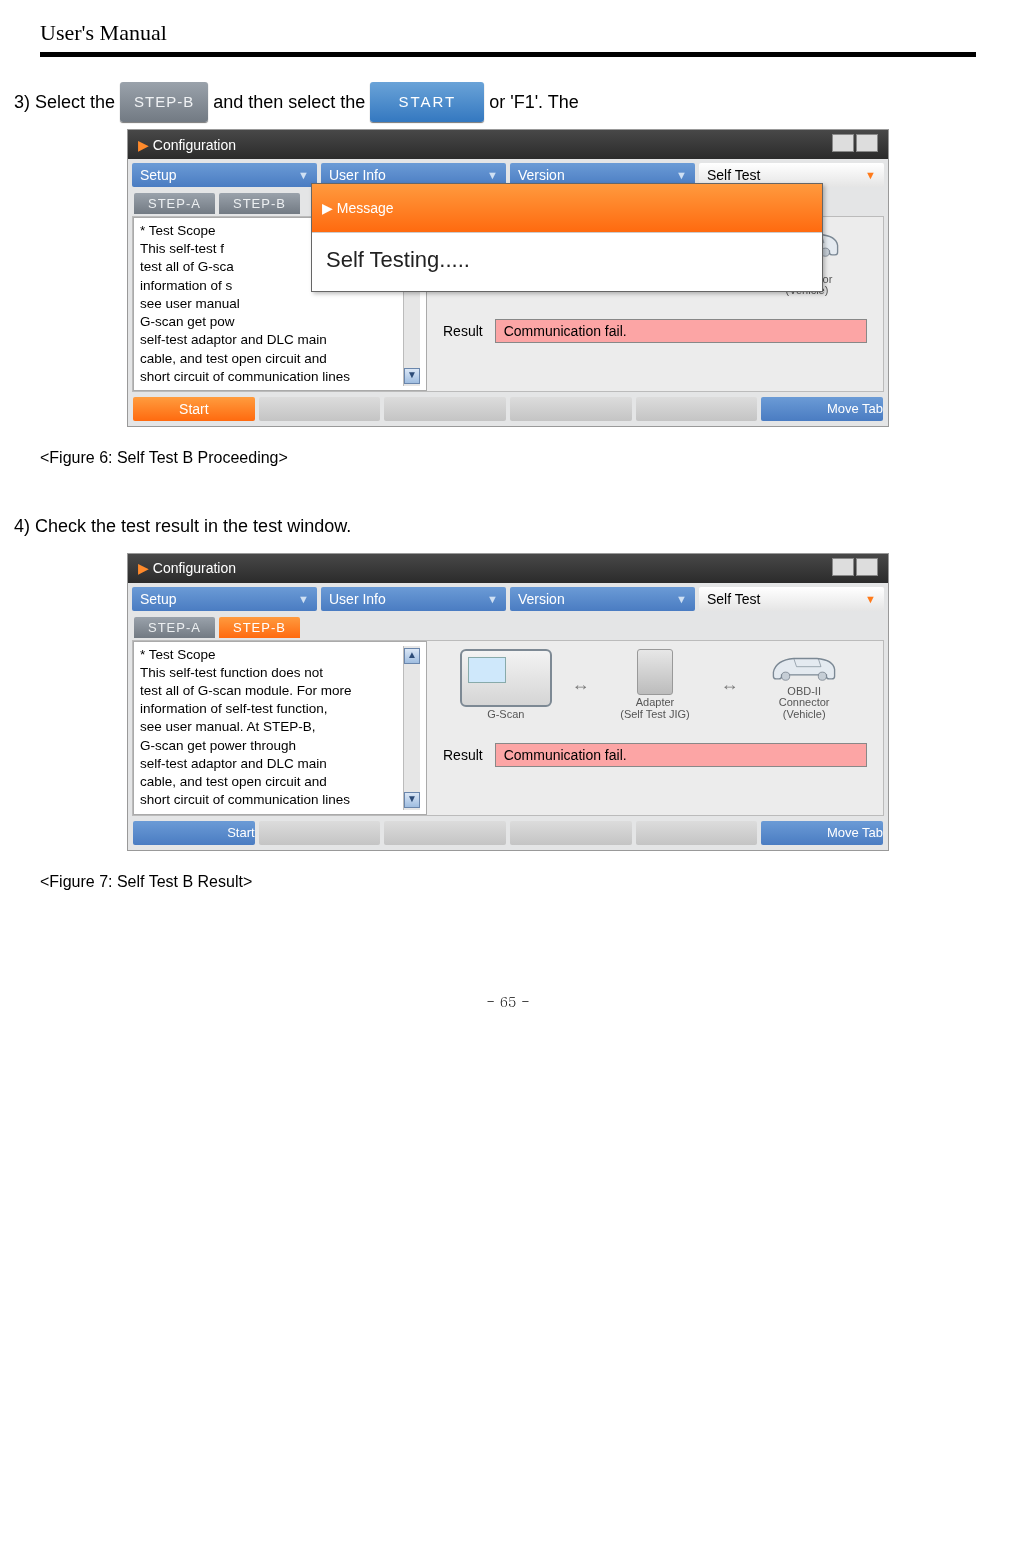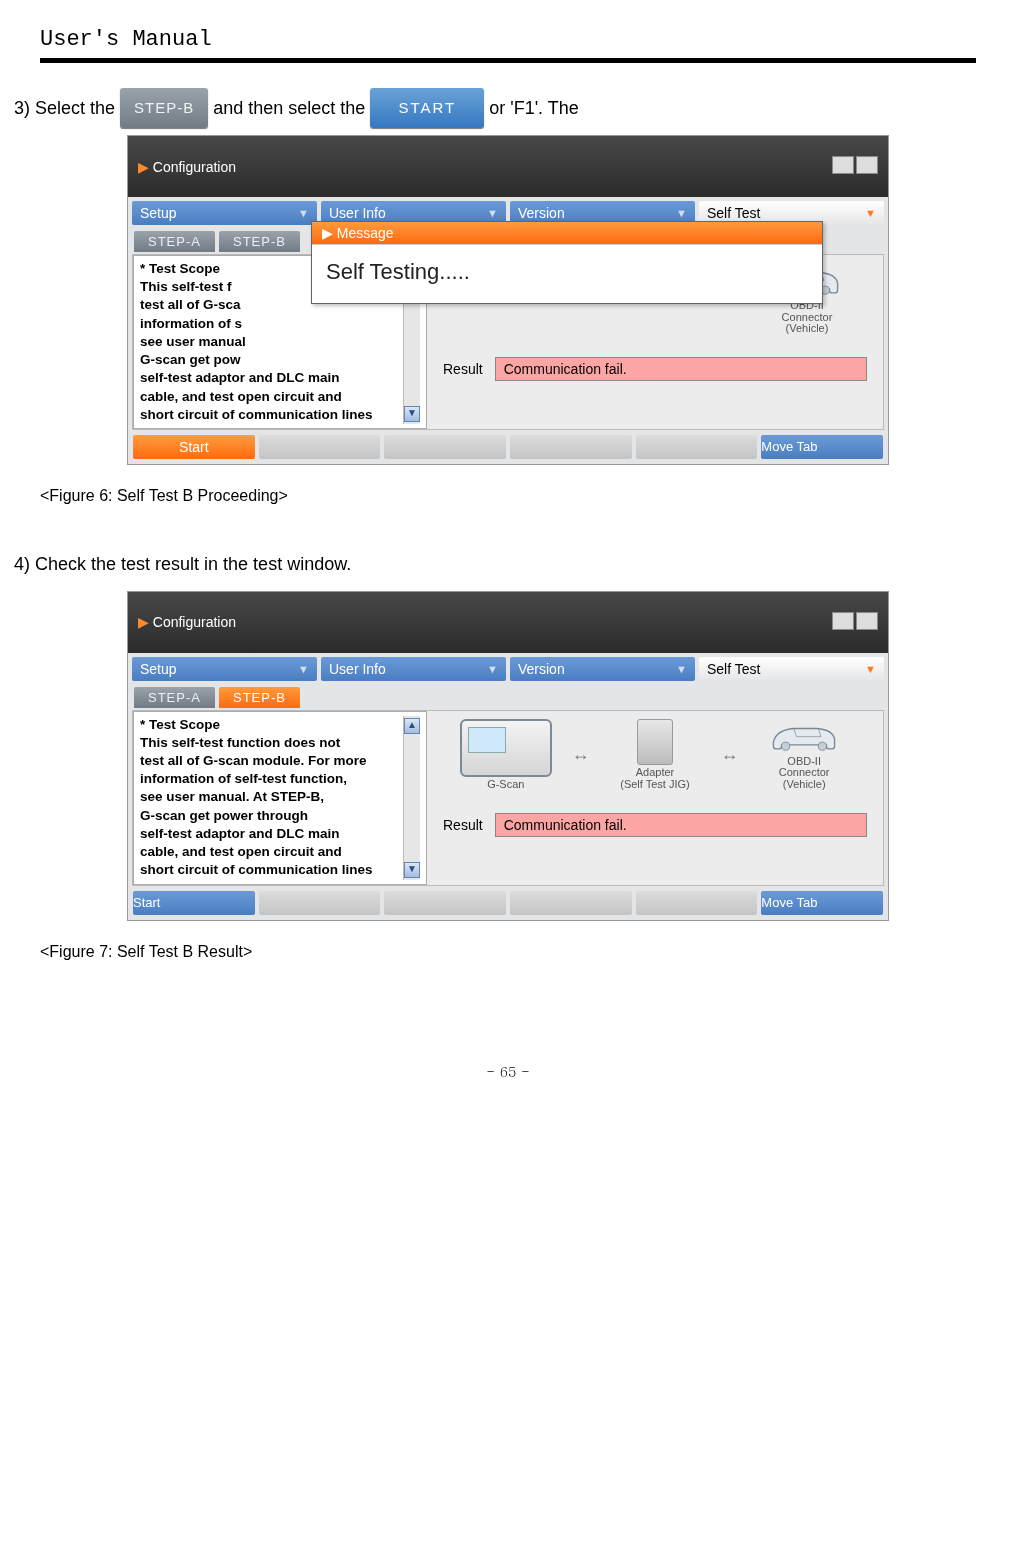--- a/index.html
+++ b/index.html
@@ -5,27 +5,26 @@
   body{
     margin:0;
     padding:20px 40px;
     font-family:"Arial",sans-serif;
     font-size:18px;
     color:#000;
     background:#fff;
     width:936px;
   }
   .header{
-    font-family:Liberation Mono, monospace;
+    font-family:Liberation Serif, serif;
     font-size:22px;
     border-bottom:3px solid #000;
     box-shadow:0 2px 0 #000;
     padding-bottom:6px;
     margin-bottom:28px;
-    margin-top:7px;
   }
   .step-line{
     line-height:2.2;
     margin-left:-26px;
   }
   .step-line .indent{margin-left:38px;display:block;}
   .btn-enc{
     display:inline-block;
     background:linear-gradient(#9aa2ab,#727a83);
     color:#f0f2f4;
@@ -47,21 +46,21 @@
     width:760px;
     margin:6px auto 6px;
     border:1px solid #999;
     background:#e4e5e6;
     font-family:Arial,sans-serif;
   }
   .titlebar{
     background:linear-gradient(#484848,#2b2b2b);
     color:#fff;
     font-size:14px;
-    padding:20px 10px;
+    padding:4px 10px;
     display:flex;
     align-items:center;
     justify-content:space-between;
   }
   .titlebar .triangle{color:#ff8a2b;margin-right:4px;}
   .titlebar .winbtns span{
     display:inline-block;width:20px;height:16px;background:#ddd;border:1px solid #888;margin-left:2px;
   }
   .tabs1{display:flex;padding:2px;}
   .tabs1 .t{
@@ -88,21 +87,20 @@
   .tabs2 .st.act{
     background:linear-gradient(#ff9a3e,#ff6a10);color:#fff;
   }
   .work{
     display:flex;background:#ececec;border:1px solid #bbb;margin:0 4px;
   }
   .scope{
     width:280px;background:#fff;border:1px solid #aaa;margin:0;
     font-size:13.5px;line-height:1.35;padding:4px 6px;
     display:flex;
-    font-weight:bold;
   }
   .scope .txt{flex:1;}
   .scope .sb{width:16px;background:#e6e6e6;border-left:1px solid #bbb;display:flex;flex-direction:column;align-items:center;justify-content:space-between;padding:2px 0;}
   .scope .sb span{display:inline-block;width:14px;height:14px;background:linear-gradient(#dbe7f6,#9fbde0);border:1px solid #6a86ac;font-size:10px;color:#2d4c78;text-align:center;line-height:12px;}
   .diagram{
     flex:1;padding:8px 16px 6px;display:flex;flex-direction:column;
   }
   .dev-row{display:flex;justify-content:space-around;align-items:center;}
   .dev{width:120px;height:72px;display:flex;flex-direction:column;align-items:center;justify-content:flex-end;}
   .gscan-box{width:88px;height:54px;border:2px solid #7d8994;border-radius:6px;background:linear-gradient(#f3f3f3,#d5d5d5);position:relative;}
@@ -113,29 +111,29 @@
   .arrow{font-size:18px;color:#7a7a7a;}
   .result-row{display:flex;align-items:center;margin-top:22px;}
   .result-lbl{font-size:14px;margin-right:12px;}
   .result-box{flex:1;background:#fca5a5;border:1px solid #888;padding:3px 8px;font-size:14px;}
   .botbar{display:flex;padding:3px;}
   .botbar .b{
     flex:1;margin:2px;height:24px;border-radius:2px;
     background:linear-gradient(#dcdcdc,#c4c4c4);
   }
   .botbar .b.start{background:linear-gradient(#ff9c3e,#ff6a0f);color:#fff;font-size:14px;text-align:center;line-height:24px;}
-  .botbar .b.bluebtn{background:linear-gradient(#6b9bd6,#4a7cc2);color:#fff;font-size:13px;text-align:left;line-height:24px;}
+  .botbar .b.bluebtn{background:linear-gradient(#6b9bd6,#4a7cc2);color:#fff;font-size:13px;text-align:right;line-height:24px;}
   .msgbox-wrap{position:relative;}
   .msgbox{
     position:absolute;left:148px;top:-98px;width:510px;
     background:#fff;border:1px solid #666;box-shadow:2px 2px 4px rgba(0,0,0,.25);
   }
   .msg-titlebar{
     background:linear-gradient(#ff9a3e,#ff6a0f);color:#fff;font-size:14px;
-    padding:3px 10px;
+    padding:16px 10px;
   }
   .msg-titlebar .triangle{color:#fff;margin-right:4px;}
   .msg-body{
     font-size:22px;color:#222;padding:14px 14px 18px;
     border-top:1px solid #ccc;
   }
   .caption{
     text-align:left;font-size:16px;margin:22px 0 40px;
   }
   .pgnum{

